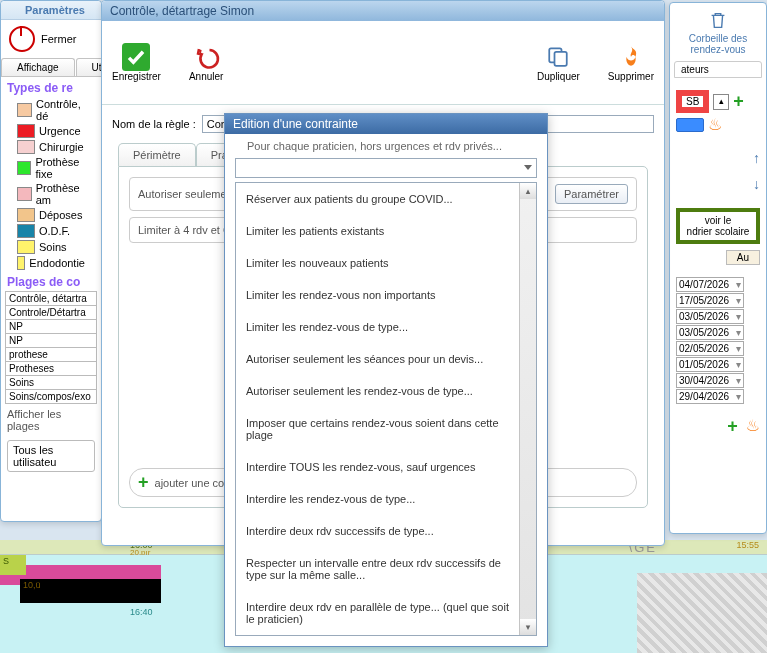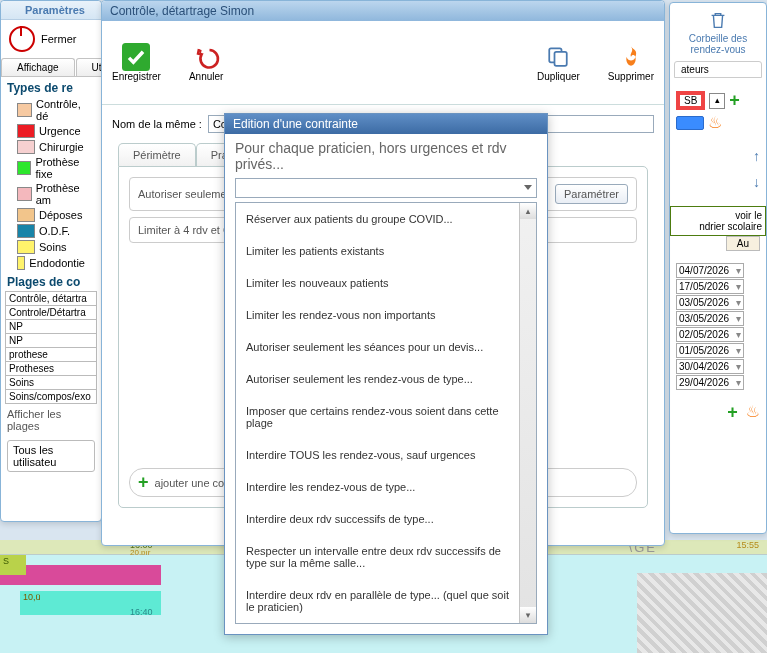--- a/index.html
+++ b/index.html
@@ -6,21 +6,21 @@
 .window{position:absolute;background:#fff;border:1px solid #88b4d8;border-radius:4px;box-shadow:0 2px 6px rgba(0,0,0,.15)}
 
 
 .win-params{left:0;top:0;width:100px;height:520px;z-index:1}
 .win-params .titlebar{background:linear-gradient(#e9f2fa,#d5e6f4);color:#4a7ab0;font-weight:bold;padding:3px 24px;border-bottom:1px solid #b6cee4;border-radius:4px 4px 0 0}
 .power-row{display:flex;align-items:center;gap:6px;padding:6px 8px}
 .power-icon{width:22px;height:22px;border:2px solid #c00;border-radius:50%;position:relative}
 .power-icon:after{content:"";position:absolute;width:2px;height:10px;background:#c00;top:-2px;left:9px}
 .tabbar{display:flex;border-bottom:1px solid #c3c3c3;font-size:10px}
 .tab{padding:3px 15px;border:1px solid #c3c3c3;border-bottom:none;background:linear-gradient(#fff,#eee);margin-right:1px;border-radius:3px 3px 0 0}
-.section-h{font-weight:bold;font-size:12px;padding:4px 6px 2px;color:#0c4a6e}
+.section-h{font-weight:bold;font-size:12px;padding:4px 6px 2px;color:#8b5cf6}
 .type-item{display:flex;align-items:center;padding:1px 12px}
 .swatch{width:16px;height:12px;margin-right:4px;border:1px solid #888}
 
 
 .win-right{right:0;top:2px;width:96px;height:530px;z-index:1}
 .corb{display:flex;flex-direction:column;align-items:center;font-size:10px;color:#4a7ab0;padding:6px}
 .corb svg{margin-bottom:2px}
 .mini-btn{width:14px;height:14px;border:1px solid #888;background:#fff;font-size:9px;line-height:12px;text-align:center}
 .plus{color:#24a024;font-size:18px;font-weight:bold}
 .arrow{font-size:14px;color:#4a7ab0}
@@ -40,21 +40,21 @@
 .panel{margin:0 16px 10px;border:1px solid #bcc;border-radius:0 5px 5px 5px;padding:10px;height:320px;position:relative}
 .cons-row{display:flex;align-items:center;border:1px solid #ccc;border-radius:4px;padding:6px 8px;margin-bottom:6px;font-size:11px;color:#555}
 .cons-row .spacer{flex:1}
 .param-btn{border:1px solid #9ab;background:linear-gradient(#fff,#e9eef5);padding:3px 8px;border-radius:3px;font-size:11px;margin-left:6px}
 .add-row{position:absolute;bottom:10px;left:10px;right:10px;display:flex;align-items:center;border:1px solid #ccc;border-radius:14px;padding:3px 8px;color:#555}
 .add-row .plus{margin-right:6px}
 
 
 .popup{position:absolute;left:224px;top:113px;width:322px;z-index:5;background:#fff;border:1px solid #6a93c0;box-shadow:0 2px 10px rgba(0,0,0,.25)}
 .popup .pt{background:linear-gradient(#5f8ec6,#3c6ba4);color:#fff;padding:3px 8px;font-size:12px}
-.popup .hint{padding:6px 10px;color:#666;font-size:14px}
+.popup .hint{padding:6px 22px;color:#666;font-size:11px}
 .combo{margin:0 10px 4px;height:18px;border:1px solid #9ab;position:relative;background:#fff}
 .combo:after{content:"";position:absolute;right:4px;top:6px;border-left:4px solid transparent;border-right:4px solid transparent;border-top:5px solid #666}
 .drop{margin:0 10px 10px;border:1px solid #9ab;max-height:460px;overflow:auto;position:relative}
 .drop-scroll{position:absolute;right:0;top:0;width:16px;height:100%;background:linear-gradient(#f1f1f1,#e3e3e3);border-left:1px solid #c4c4c4}
 .drop-scroll .su,.drop-scroll .sd{height:16px;text-align:center;font-size:9px;color:#666;line-height:16px;background:linear-gradient(#fff,#ddd)}
 .opt{padding:10px 20px 10px 10px;font-size:11px;color:#333;cursor:pointer}
 
 
 .cal{position:absolute;left:0;top:540px;right:0;height:113px;z-index:0;overflow:hidden}
 .cal-head{height:14px;background:#dde8b9;border-bottom:1px solid #bcc;position:relative}
@@ -133,33 +133,33 @@
   <div class="corb">
     <svg width="22" height="22" viewBox="0 0 24 24">
         <path fill="none" stroke="#4a7ab0" stroke-width="1.5" d="M5 7h14M9 7V5h6v2M7 7l1 13h8l1-13"></path>
       </svg>
     <span>Corbeille des</span>
     <span>rendez-vous</span>
   </div>
   <div style="border:1px solid #ccc;border-radius:3px 3px 0 0;padding:2px 6px;margin:0 4px;font-size:10px">ateurs</div>
   <div style="height:10px"></div>
   <div style="margin:2px 6px;display:flex;align-items:center;gap:4px">
-    <span style="border:4px solid #ef4444;padding:0 4px;font-size:10px">SB</span>
+    <span style="border:6px solid #ef4444;padding:0 4px;font-size:10px">SB</span>
     <span class="mini-btn">▴</span>
     <span class="plus">+</span>
   </div>
   <div style="margin:2px 6px;display:flex;align-items:center;gap:4px">
     <span style="width:26px;height:12px;background:#3a8cff;border:1px solid #2a6bcc;border-radius:2px"></span>
     <span style="color:#f77f1c;font-size:16px">♨</span>
   </div>
   <div style="margin:16px 6px;display:flex;flex-direction:column;align-items:flex-end;gap:10px">
     <span class="arrow">↑</span>
     <span class="arrow">↓</span>
   </div>
-  <div style="margin:0;border:1px solid #4d7c0f;padding:3px;text-align:right;font-size:10px">
+  <div style="margin:6px;border:4px solid #4d7c0f;padding:3px;text-align:center;font-size:10px">
     <div>voir le</div>
     <div>ndrier scolaire</div>
   </div>
   <div style="margin:0 6px 3px;display:flex;justify-content:flex-end">
       <span style="border:1px solid #bbb;padding:1px 10px;font-size:10px;background:#f7f0df">Au</span>
     </div>
   <div style="margin:12px 6px">
       <div class="date-cell">
         <span>04/07/2026</span>
         <span>▾</span>
@@ -225,21 +225,21 @@
       <span>Dupliquer</span>
     </div>
     <div class="tool">
       <svg viewBox="0 0 32 32">
           <path d="M16 4c4 6-2 7 0 12 1-3 4-3 5 0 3-8-2-8-5-12z M11 16c-1 3 0 9 5 10 5-1 6-7 5-10-1 3-3 4-5 4s-4-1-5-4z" fill="#f77f1c"></path>
         </svg>
       <span>Supprimer</span>
     </div>
   </div>
   <div class="formrow">
-    <span>Nom de la même :</span>
+    <span>Nom de la règle :</span>
     <input type="text" value="Contrôle, détartrage Simon" style="">
   </div>
   <div class="inner-tabs">
     <div class="inner-tab">Périmètre</div>
     <div class="inner-tab">Pra</div>
   </div>
   <div class="panel">
     <div class="cons-row">
       <span>Autoriser seulement</span>
       <span class="spacer"></span>
@@ -259,20 +259,21 @@
 <div class="popup">
   <div class="pt">Edition d'une contrainte</div>
   <div class="hint">Pour chaque praticien, hors urgences et rdv privés...</div>
   <div class="combo"></div>
   <div class="drop">
     <div>
         <div class="opt">Réserver aux patients du groupe COVID...</div>
         <div class="opt">Limiter les patients existants</div>
         <div class="opt">Limiter les nouveaux patients</div>
         <div class="opt">Limiter les rendez-vous non importants</div>
+        <div class="opt">Limiter les rendez-vous de type...</div>
         <div class="opt">Autoriser seulement les séances pour un devis...</div>
         <div class="opt">Autoriser seulement les rendez-vous de type...</div>
         <div class="opt">Imposer que certains rendez-vous soient dans cette plage</div>
         <div class="opt">Interdire TOUS les rendez-vous, sauf urgences</div>
         <div class="opt">Interdire les rendez-vous de type...</div>
         <div class="opt">Interdire deux rdv successifs de type...</div>
         <div class="opt">Respecter un intervalle entre deux rdv successifs de type sur la même salle...</div>
         <div class="opt">Interdire deux rdv en parallèle de type... (quel que soit le praticien)</div>
       </div>
     <div class="drop-scroll">
@@ -285,17 +286,17 @@
 <div class="cal">
   <div class="cal-head">
     <span class="t" style="left:130px">16:00</span>
     <span class="t" style="left:130px;top:8px;font-size:8px;color:#b58b1a">20,pır</span>
     <span class="t" style="right:8px;color:#b58b1a">15:55</span>
     <span class="t" style="right:110px;font-size:13px;color:#999;letter-spacing:2px">\GE</span>
   </div>
   <div class="cal-body">
     <div class="blk" style="left:0;top:10px;width:155px;height:18px;background:#d94a9a">&nbsp;</div>
     <div class="blk" style="left:0;top:0;width:20px;height:18px;background:#b9d24a;color:#3b5a00">S</div>
-    <div class="blk" style="left:20px;top:36px;width:135px;height:22px;background:#5eead4;color:#7a5a00">10,ü</div>
+    <div class="blk" style="left:20px;top:24px;width:135px;height:22px;background:#000000;color:#7a5a00">10,ü</div>
     <span style="position:absolute;left:130px;top:52px;font-size:9px;color:#2a8a8a">16:40</span>
     <div style="position:absolute;right:0;top:18px;width:130px;height:80px;background:repeating-linear-gradient(45deg,#d0d0d0 0 4px,#e8e8e8 4px 8px)"></div>
   </div>
 </div>
 
 </body></html>

